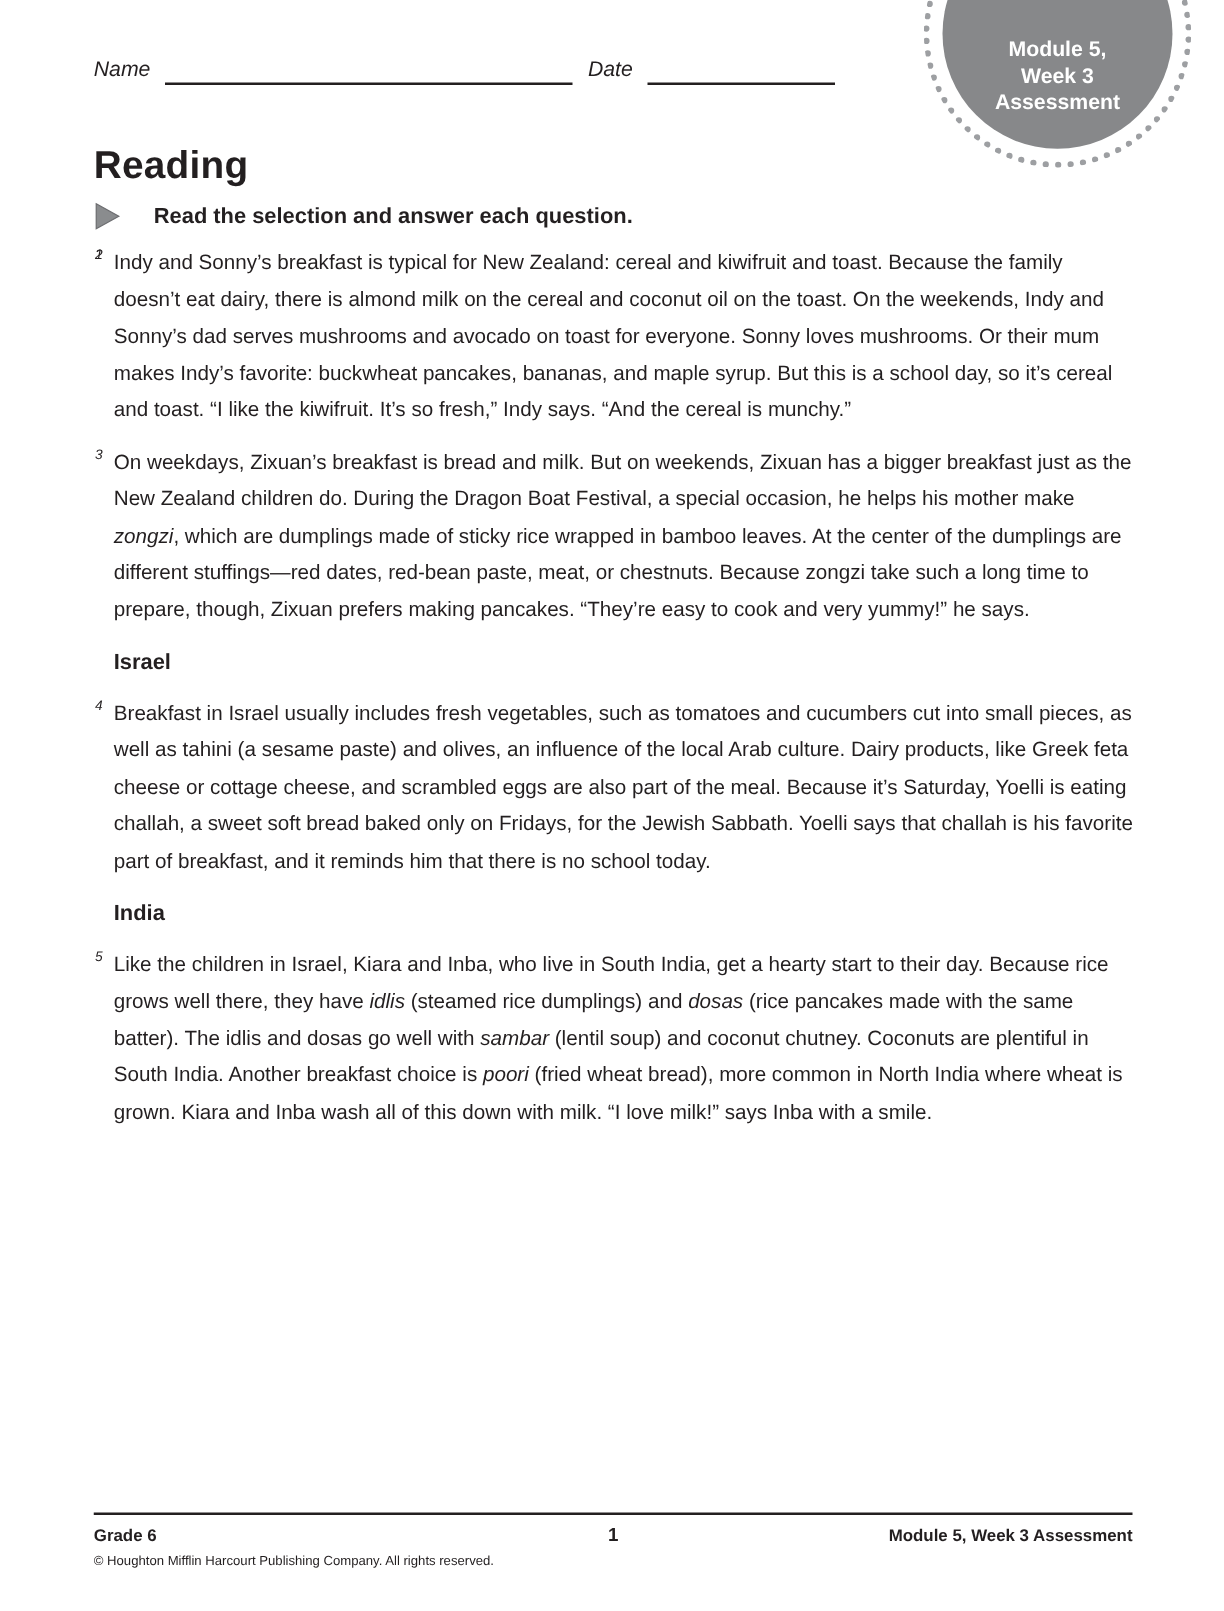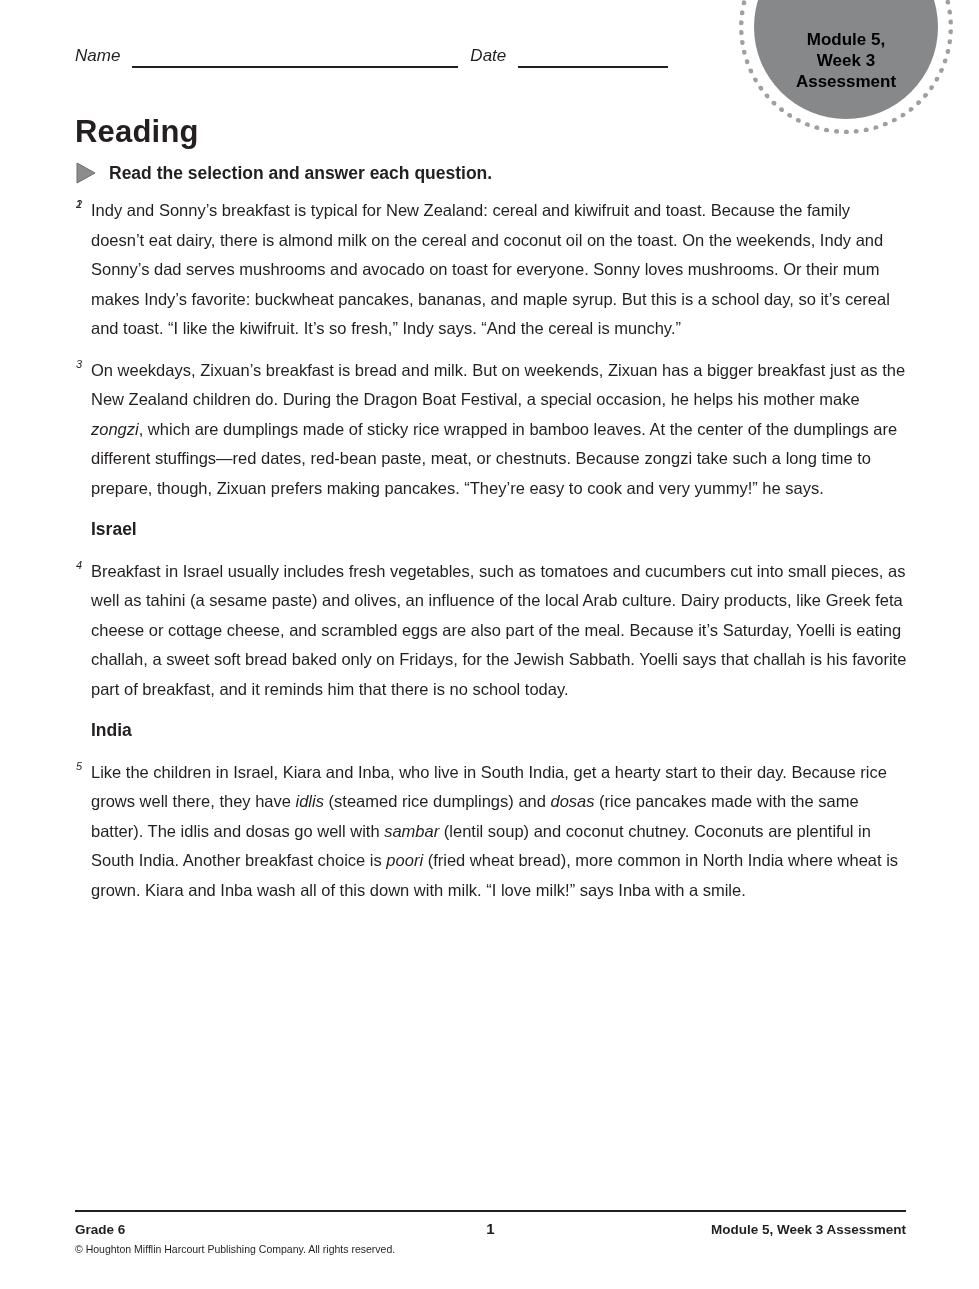--- a/index.html
+++ b/index.html
@@ -21,21 +21,21 @@
     border-radius: 50%;
     box-sizing: border-box;
     display: flex; align-items: center; justify-content: center;
   }
   .badge-circle {
     width: 184px; height: 184px; border-radius: 50%;
     background: #87888a;
     display: flex; align-items: flex-end; justify-content: center;
   }
   .badge-text {
-    color: #000000; font-weight: bold; font-size: 17px; line-height: 21px;
+    color: #ffffff; font-weight: bold; font-size: 17px; line-height: 21px;
     text-align: center; padding-bottom: 27px;
   }
 
   
   .nd-row {
     margin: 46px 0 0 75px;
     width: 618px;
     display: flex; align-items: flex-end;
     font-size: 17px;
   }
@@ -48,21 +48,21 @@
   .nd-line.name { width: 326px; }
   .nd-line.date { width: 150px; margin-right: 0; }
 
   h1.reading {
     margin: 46px 0 0 75px;
     font-size: 31px;
     letter-spacing: 0.2px;
   }
   .instruction-row {
     margin: 12px 0 0 75px;
-    display: flex; align-items: center; gap: 12px;
+    display: flex; align-items: flex-start; gap: 26px;
     font-weight: bold; font-size: 17.5px;
   }
   .arrow-icon { width: 22px; height: 22px; flex: 0 0 auto; }
 
   h2.article-title {
     text-align: center;
     font-size: 23.5px;
     margin: 20px 0 10px 0;
   }
 

